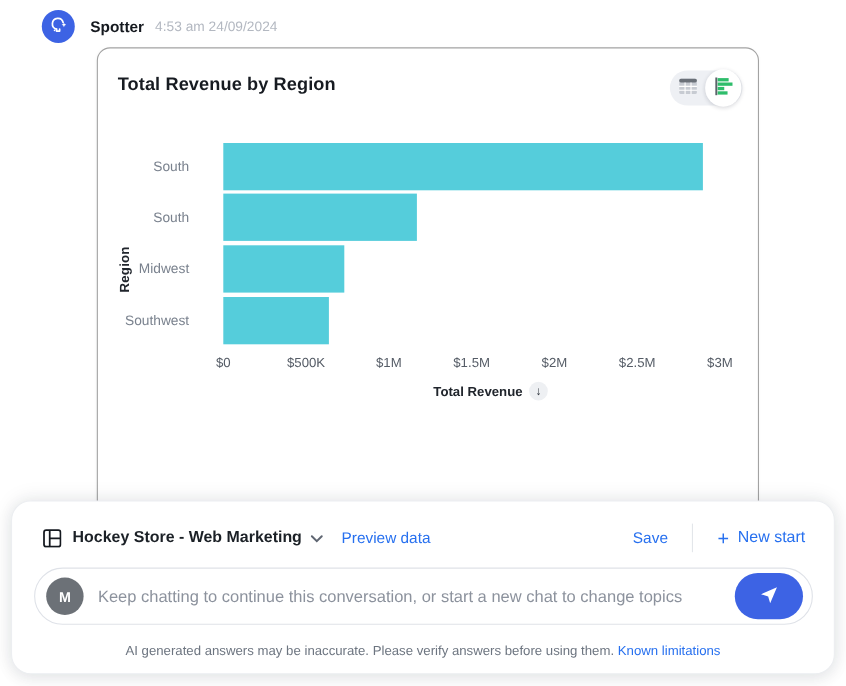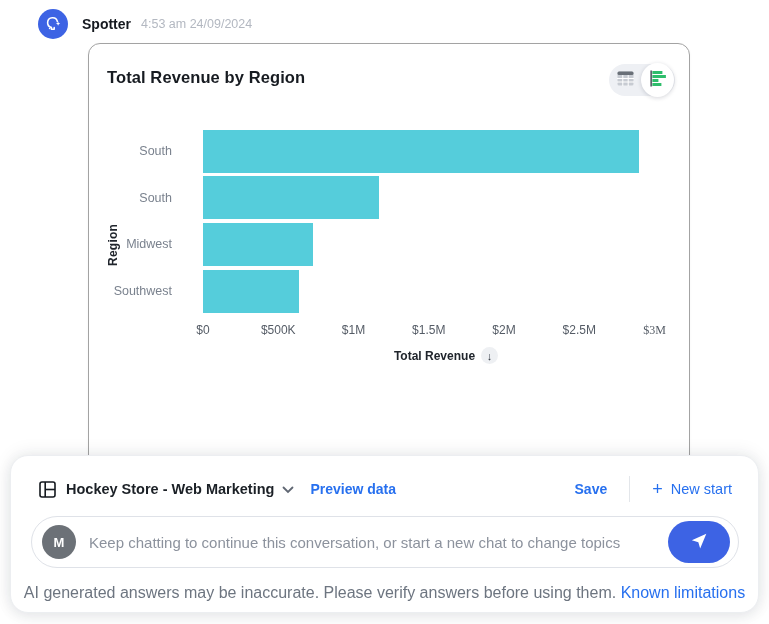--- a/index.html
+++ b/index.html
@@ -63,21 +63,21 @@
   
   .bottom-panel {
     position:absolute; left:10px; top:455px; width:749px; height:158px;
     background:#fff; border:1px solid #eceef1; border-radius:18px;
     box-shadow:0 -2px 18px rgba(25,35,55,.08), 0 4px 14px rgba(25,35,55,.08);
   }
   .panel-row1 { display:flex; align-items:center; padding:20px 26px 0 28px; }
   .ws-icon { display:flex; align-items:center; margin-right:10px; }
   .ws-name { font-size:14.5px; font-weight:700; color:#1b2026; }
   .chev { display:flex; align-items:center; margin:2px 0 0 8px; cursor:pointer; }
-  .link { font-size:14px; color:#2770ef; text-decoration:none; cursor:pointer;font-weight:bold; }
+  .link { font-size:14px; color:#2770ef; text-decoration:none; cursor:pointer; }
   .preview-link { margin-left:16px; }
   .spacer { flex:1; }
   .vdiv { width:1px; height:26px; background:#e3e6ea; margin:0 22px; }
   .newchat-btn {
     display:flex; align-items:center; background:none; border:none; cursor:pointer;
     font-size:14.5px; color:#2770ef; font-family:inherit;
   }
   .plus-glyph { font-size:18px; font-weight:400; margin-right:8px; line-height:1; }
 
   .input-pill {
@@ -93,21 +93,21 @@
     flex:1; border:none; outline:none; font-size:15px; color:#30363f; margin-left:13px;
     font-family:inherit; min-width:0;
   }
   .chat-input::placeholder { color:#8c929d; opacity:1; }
   .send-btn {
     width:62px; height:42px; border-radius:21px; border:none; background:#3d63e4;
     display:flex; align-items:center; justify-content:center; cursor:pointer; flex:0 0 auto; margin-left:6px;
   }
   .panel-footer {
     position:absolute; left:0; right:0; top:128px; text-align:center;
-    font-size:16px; color:#6d7580;
+    font-size:12px; color:#6d7580;
   }
   .footer-link { color:#2770ef; text-decoration:none; cursor:pointer; }
 </style>
 </head>
 <body>
 
 <div class="msg-header">
   <div class="spotter-avatar">
     <span>
       <svg width="17" height="17" viewBox="0 0 24 24" fill="none" stroke="#ffffff" stroke-width="2.2" stroke-linecap="round" stroke-linejoin="round">
@@ -175,21 +175,21 @@
           <div class="bar" style="width: 96.32px; background: rgb(85, 205, 219);"></div>
         </div>
       </div>
     <div class="xticks" id="xticks">
         <span class="xtick" style="left: 0px;">$0</span>
         <span class="xtick" style="left: 75.25px;">$500K</span>
         <span class="xtick" style="left: 150.5px;">$1M</span>
         <span class="xtick" style="left: 225.75px;">$1.5M</span>
         <span class="xtick" style="left: 301px;">$2M</span>
         <span class="xtick" style="left: 376.25px;">$2.5M</span>
-        <span class="xtick" style="left: 451.5px; font-family: Liberation Serif, serif;">$3M</span>
+        <span class="xtick" style="left: 451.5px;">$3M</span>
       </div>
     <div class="xlabel-row">
       <span class="xlabel-text">Total Revenue</span>
       <span class="sort-badge">↓</span>
     </div>
   </div>
 </div>
 
 <div class="bottom-panel">
   <div class="panel-row1">

